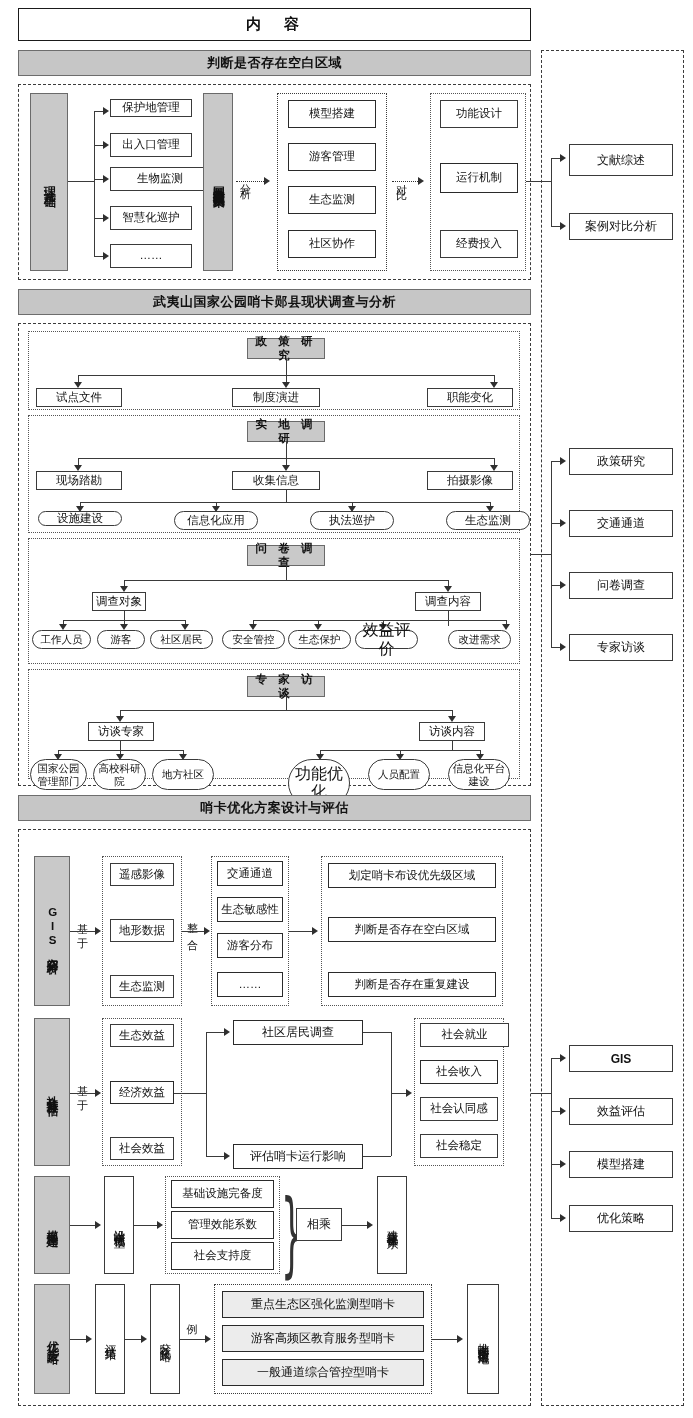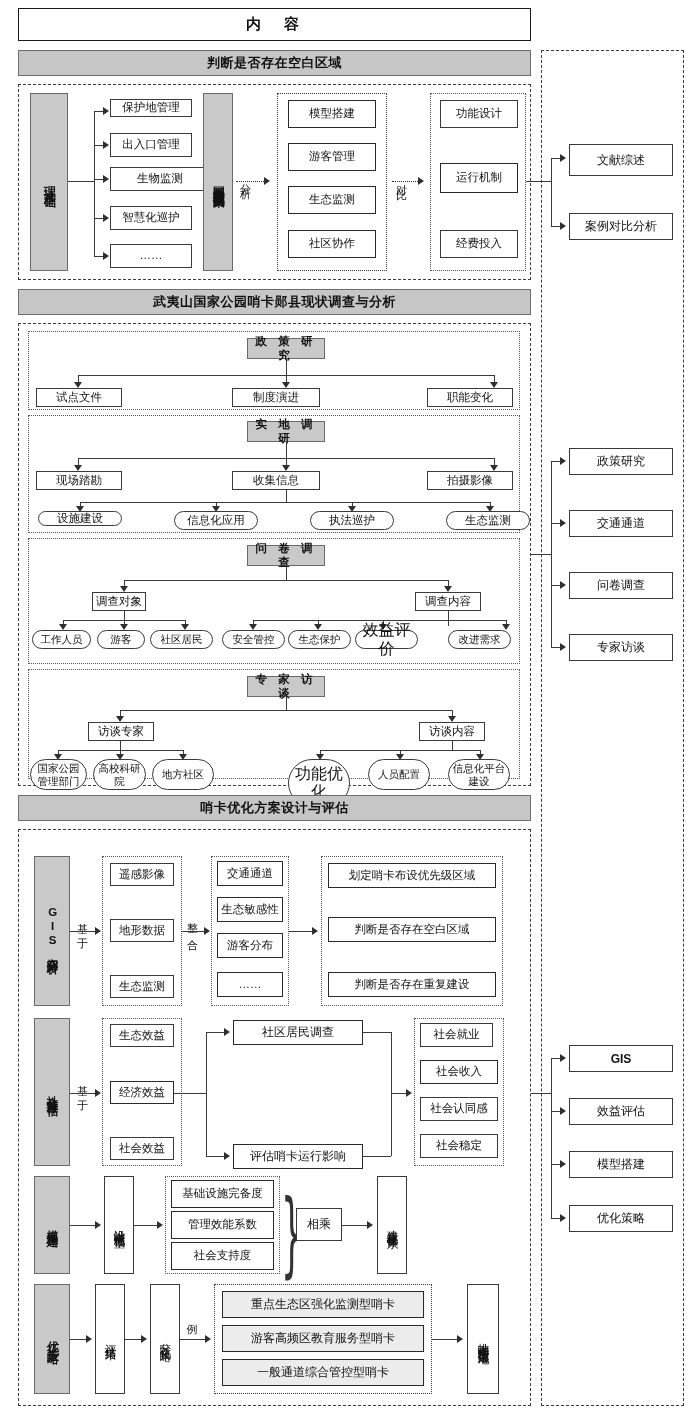--- a/index.html
+++ b/index.html
@@ -341,21 +341,21 @@
   <div class="node bold-b abs" style="left:233px; top:1020px; width:130px; height:25px; font-size:12px;">社区居民调查</div>
   <div class="node bold-b abs" style="left:233px; top:1144px; width:130px; height:25px; font-size:12px;">评估哨卡运行影响</div>
 
   <div class="ln-h abs" style="left:363px; top:1032px; width:28px;"></div>
   <div class="ln-h abs" style="left:363px; top:1156px; width:28px;"></div>
   <div class="ln-v abs" style="left:391px; top:1032px; height:124px;"></div>
   <div class="ln-h abs" style="left:391px; top:1093px; width:17px;"></div>
   <div class="arw-r abs" style="left:406px; top:1089px;"></div>
 
   <div class="dot-box-thin abs" style="left:414px; top:1018px; width:90px; height:148px;"></div>
-  <div class="node abs" style="left:420px; top:1023px; width:73px; height:24px;">社会就业</div>
+  <div class="node abs" style="left:420px; top:1023px; width:89px; height:24px;">社会就业</div>
   <div class="node bold-b abs" style="left:420px; top:1060px; width:78px; height:24px;">社会收入</div>
   <div class="node abs" style="left:420px; top:1097px; width:78px; height:24px;">社会认同感</div>
   <div class="node abs" style="left:420px; top:1134px; width:78px; height:24px;">社会稳定</div>
 
   <div class="node grey vert abs" style="left:34px; top:1176px; width:36px; height:98px; font-size:11.5px; letter-spacing:2px;">模型构建</div>
   <div class="ln-h abs" style="left:70px; top:1225px; width:28px;"></div>
   <div class="arw-r abs" style="left:95px; top:1221px;"></div>
   <div class="node vert-lt abs" style="left:104px; top:1176px; width:30px; height:98px; font-size:11.5px; letter-spacing:1px;">设计哨卡优化模型</div>
   <div class="ln-h abs" style="left:134px; top:1225px; width:26px;"></div>
   <div class="arw-r abs" style="left:157px; top:1221px;"></div>

